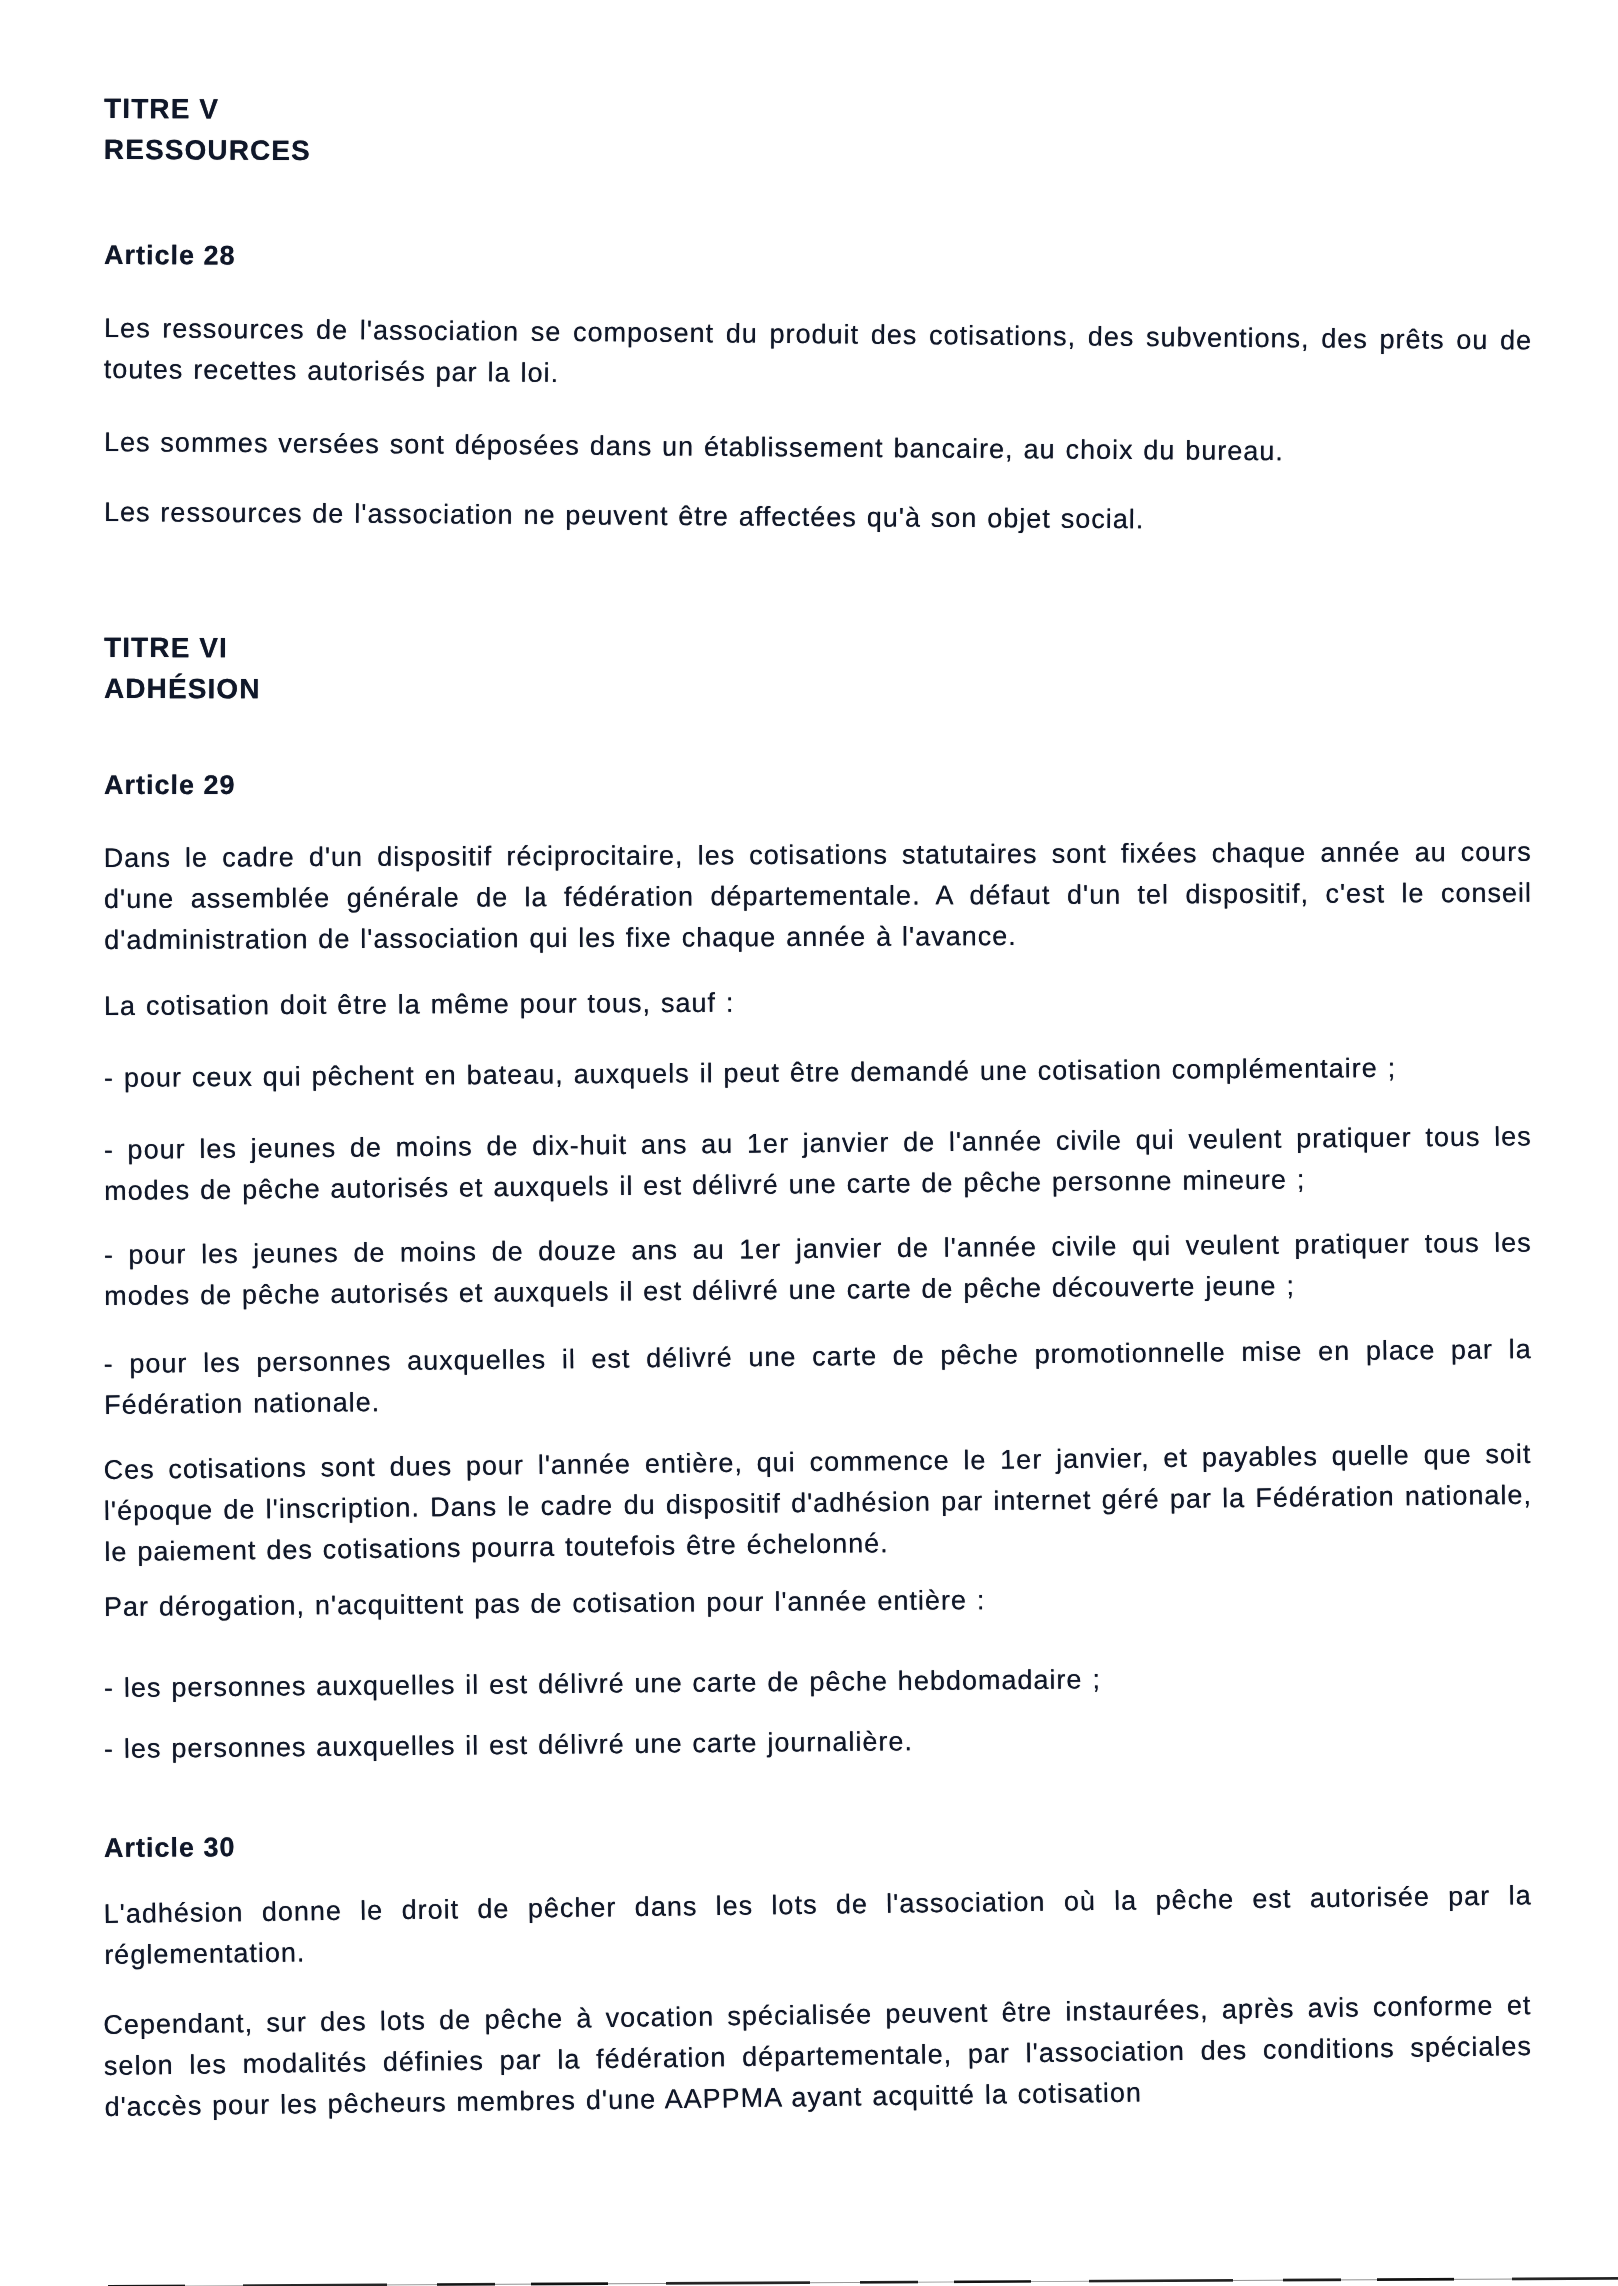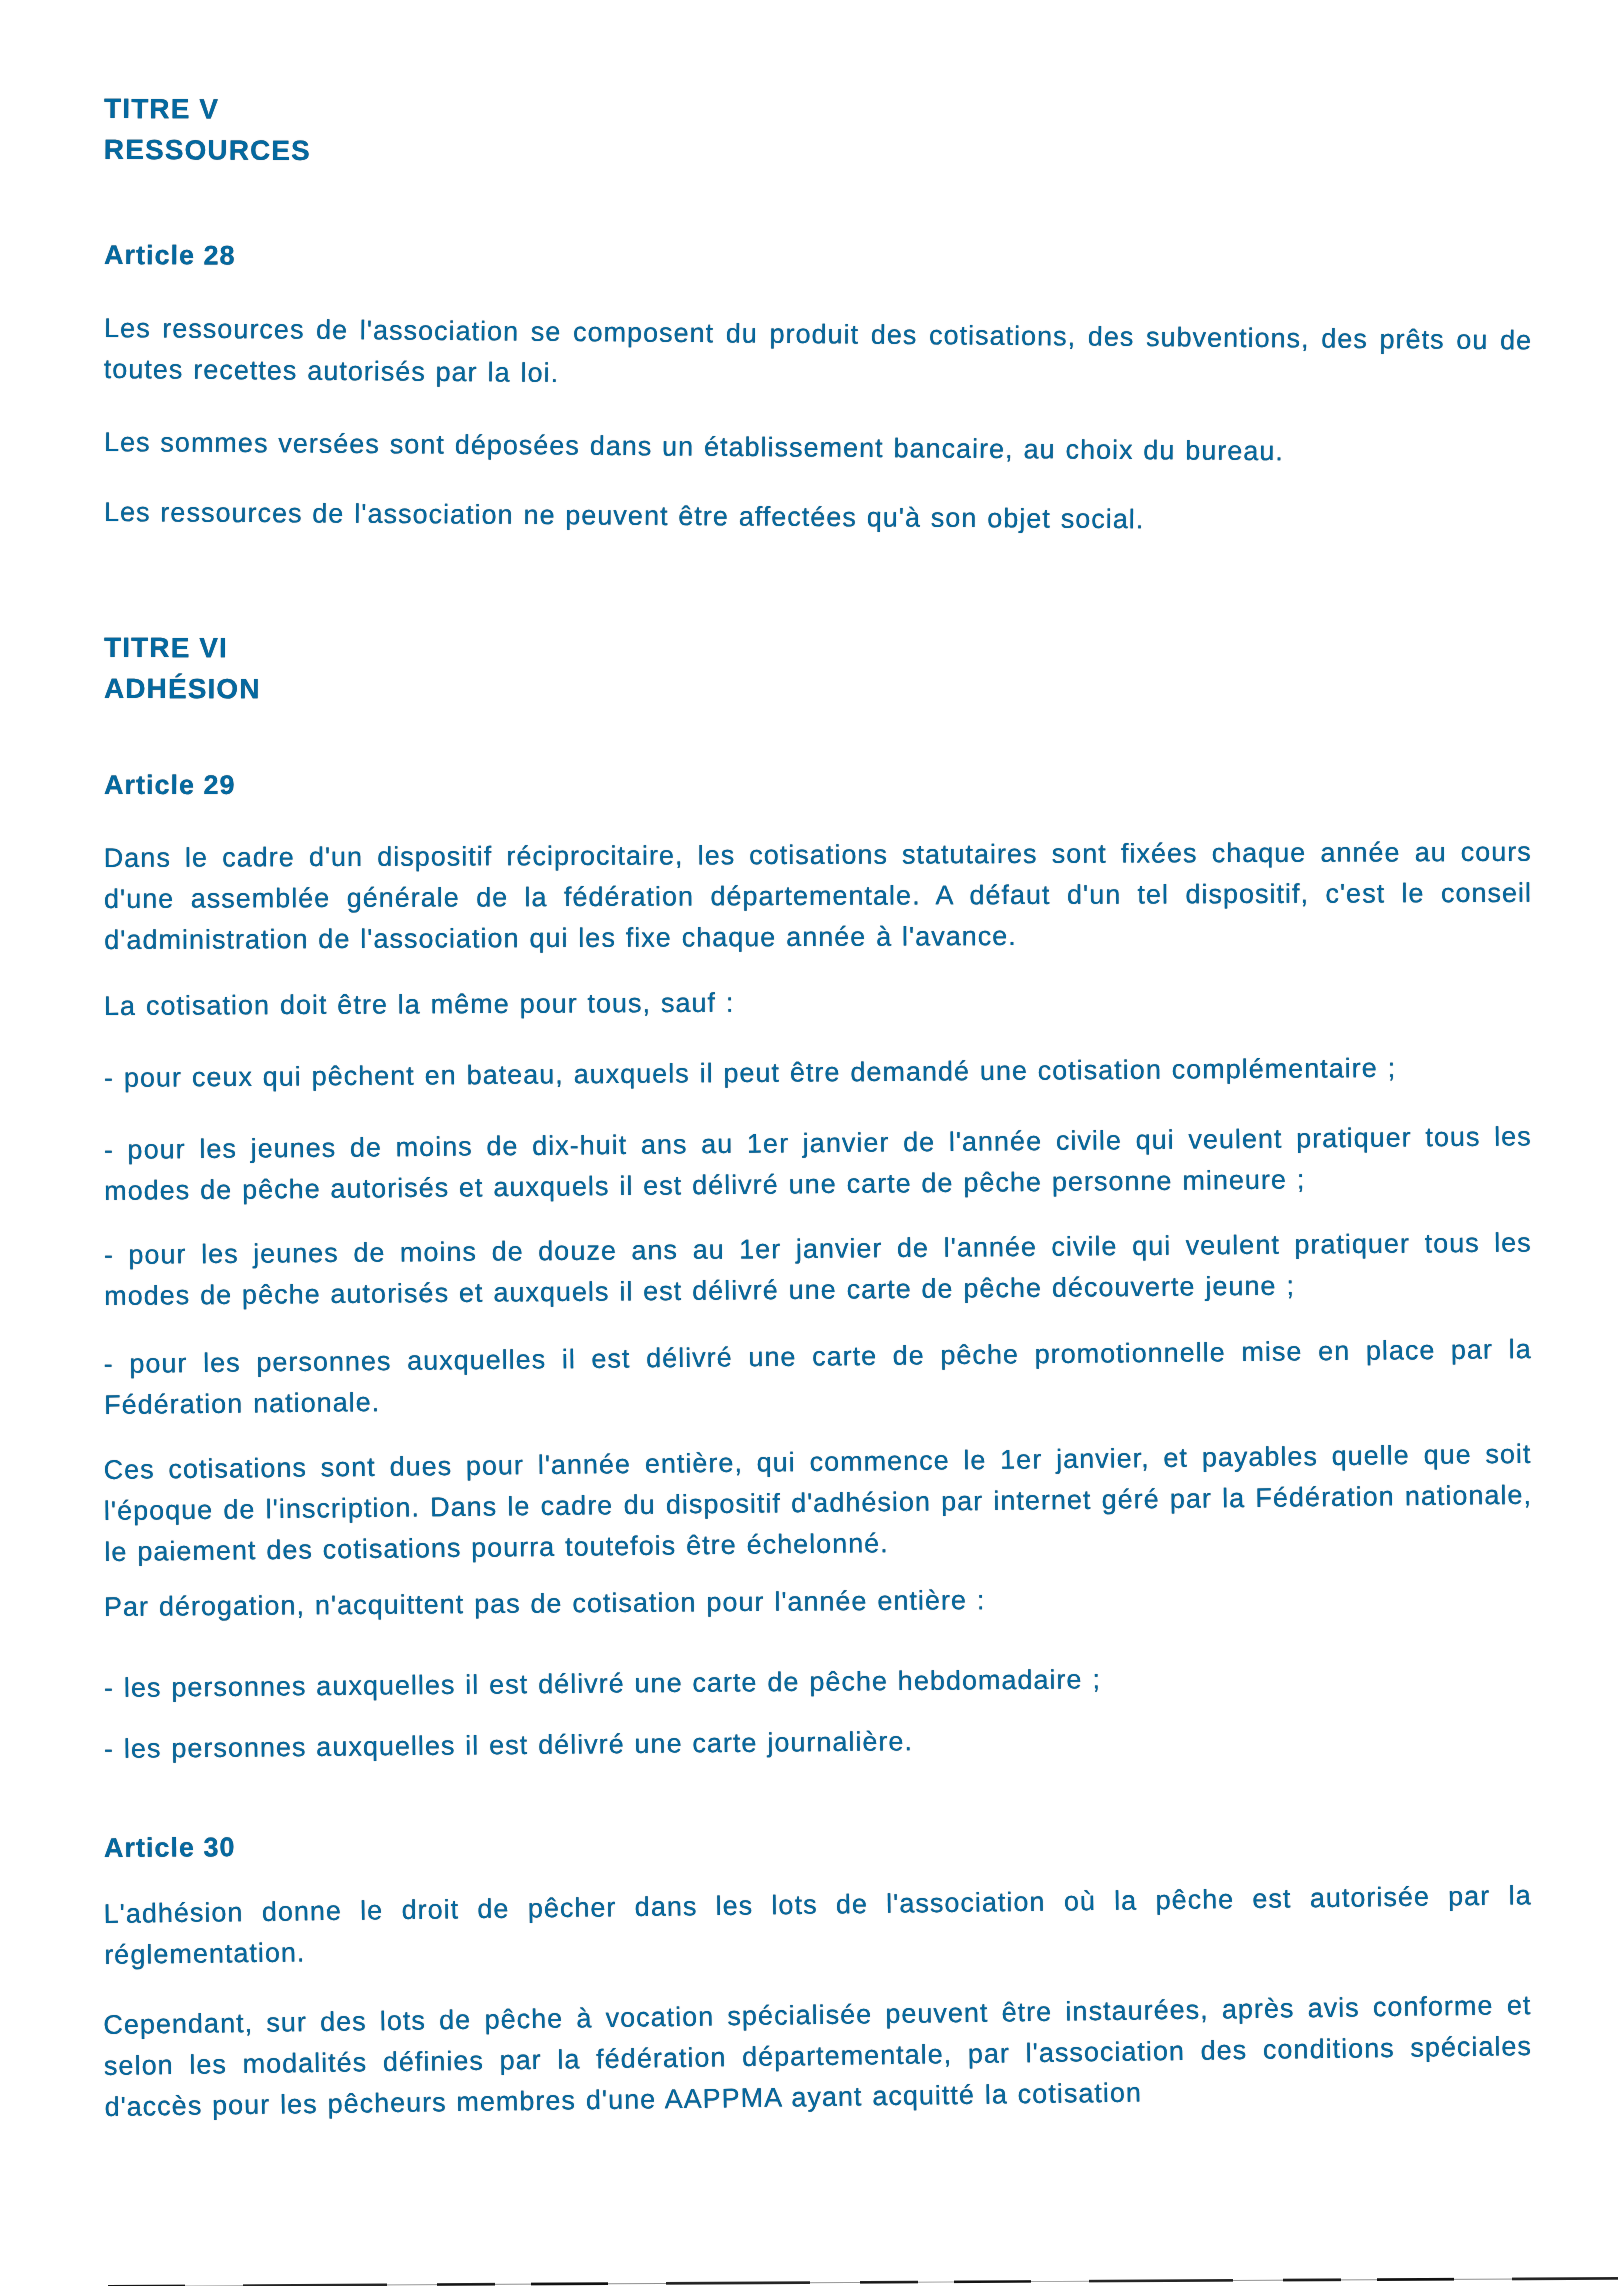--- a/index.html
+++ b/index.html
@@ -7,21 +7,21 @@
     padding: 0;
     background: #ffffff;
   }
   .page {
     position: relative;
     width: 1618px;
     height: 2286px;
     background: #ffffff;
     overflow: hidden;
     font-family: "Liberation Sans", "DejaVu Sans", sans-serif;
-    color: #0369a1;
+    color: #0f172a;
   }
   .content {
     position: absolute;
     left: 104px;
     top: 88px;
     width: 1428px;
     text-shadow: 0 0 0.7px rgba(0,0,0,0.75);
   }
   .blk {
     margin: 0 0 var(--mb, 29px) 0;

